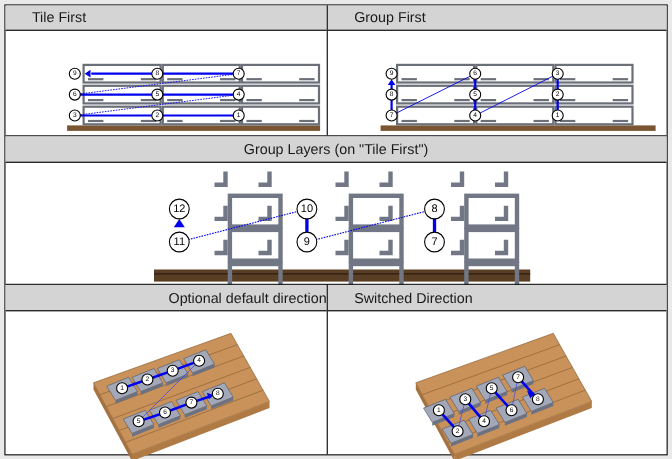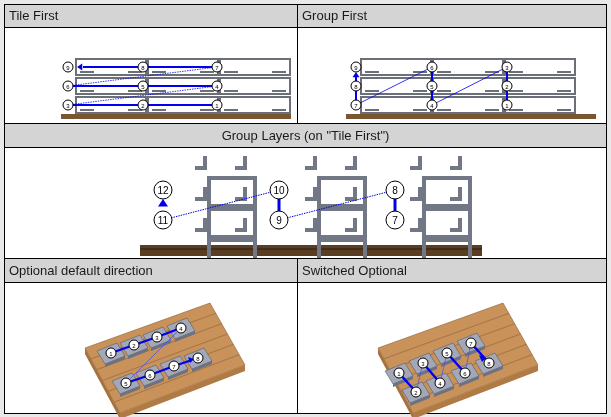--- a/index.html
+++ b/index.html
@@ -1,18 +1,18 @@
 <!DOCTYPE html>
 <html><head>
 <meta charset="utf-8">
 <style>
   html, body { margin: 0; padding: 0; background: #e9e9e9; }
   body { width: 611px; height: 417px; position: relative; overflow: hidden; font-family: "Liberation Sans", sans-serif; }
   .tbl { position: absolute; left: 4px; top: 4px; width: 603px; height: 410px; background: #fff; border: 1px solid #000; box-sizing: border-box; }
-  .hdr { position: absolute; background: #d4d4d4; border-bottom: 1px solid #000; box-sizing: border-box; font-size: 13px; color: #1a1a1a; line-height: 22px; padding-left: 4px; }
+  .hdr { position: absolute; background: #d4d4d4; border-bottom: 1px solid #000; box-sizing: border-box; font-size: 13px; color: #1a1a1a; line-height: 22px; padding-left: 24px; }
   .hdr.center { text-align: center; padding-left: 0; }
   .cell { position: absolute; box-sizing: border-box; }
   .vline { position: absolute; width: 1px; background: #000; }
   .hline { position: absolute; height: 1px; background: #000; }
   svg { position: absolute; overflow: visible; }
   .num { font-family: "Liberation Sans", sans-serif; font-size: 6px; text-anchor: middle; dominant-baseline: central; fill: #000; }
   .numL { font-family: "Liberation Sans", sans-serif; font-size: 10px; text-anchor: middle; dominant-baseline: central; fill: #000; }
 </style>
 </head>
 <body>
@@ -175,22 +175,22 @@
         <circle cx="274" cy="42" r="9" fill="#fff" stroke="#000" stroke-width="1"></circle>
         <text x="274" y="42.5" class="numL">10</text>
         <circle cx="158" cy="72" r="9" fill="#fff" stroke="#000" stroke-width="1"></circle>
         <text x="158" y="72.5" class="numL">11</text>
         <circle cx="158" cy="42" r="9" fill="#fff" stroke="#000" stroke-width="1"></circle>
         <text x="158" y="42.5" class="numL">12</text>
       </svg>
   </div>
   <div class="hline" style="left:0;top:253px;width:601px;"></div>
 
-  <div class="hdr" style="left:0;top:254px;width:292px;height:24px;line-height:23px;">Optional default direction</div>
-  <div class="hdr" style="left:293px;top:254px;width:308px;height:24px;line-height:23px;">Switched Optional</div>
+  <div class="hdr" style="left:0;top:254px;width:292px;height:24px;line-height:23px;text-align:right;">Optional default direction</div>
+  <div class="hdr" style="left:293px;top:254px;width:308px;height:24px;line-height:23px;">Switched Direction</div>
   <div class="vline" style="left:292px;top:254px;height:154px;"></div>
   <div class="cell" style="left:0;top:278px;width:292px;height:130px;">
     <svg id="def-svg" width="292" height="130">
         <polygon points="80,65 205,20 240,82 115,130" fill="#c8925a" stroke="#8a5f34" stroke-width="0.6"></polygon>
         <polygon points="80,65 115,130 115,136 80,71" fill="#a5723f"></polygon>
         <polygon points="115,130 240,82 240,88 115,136" fill="#b07a45"></polygon>
         <line x1="85.83333333333333" y1="75.83333333333333" x2="210.83333333333334" y2="30.333333333333332" stroke="#8a5f34" stroke-width="0.6"></line>
         <line x1="91.66666666666667" y1="86.66666666666666" x2="216.66666666666666" y2="40.666666666666664" stroke="#8a5f34" stroke-width="0.6"></line>
         <line x1="97.5" y1="97.5" x2="222.5" y2="51" stroke="#8a5f34" stroke-width="0.6"></line>
         <line x1="103.33333333333333" y1="108.33333333333333" x2="228.33333333333334" y2="61.33333333333333" stroke="#8a5f34" stroke-width="0.6"></line>

